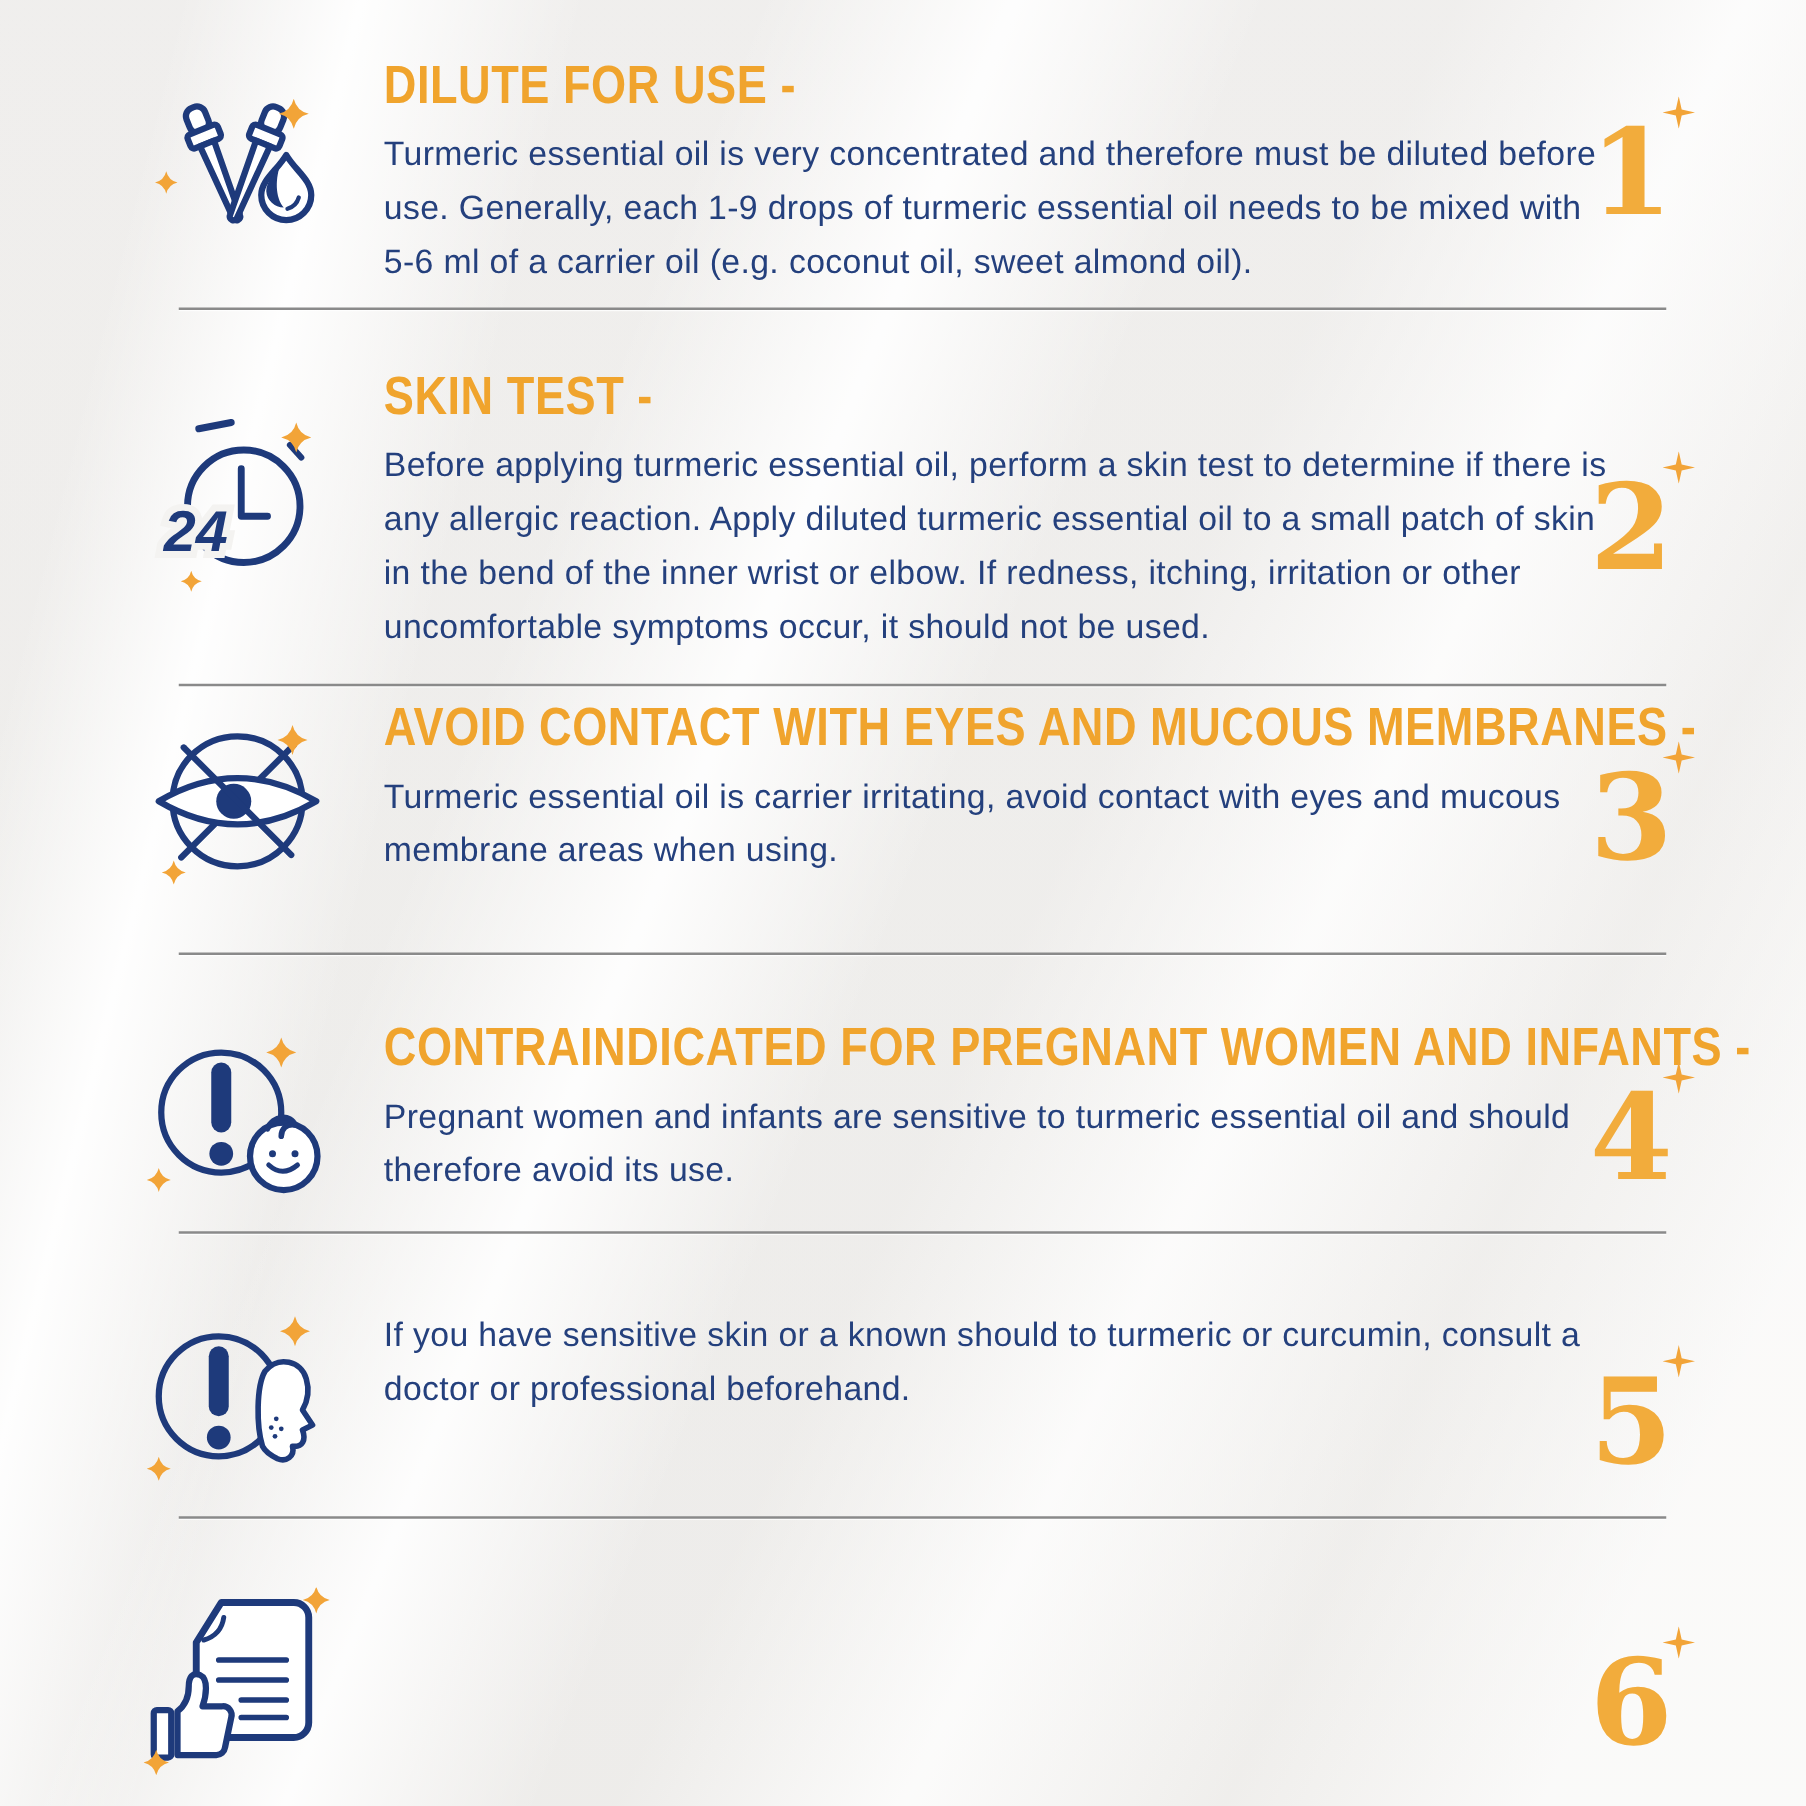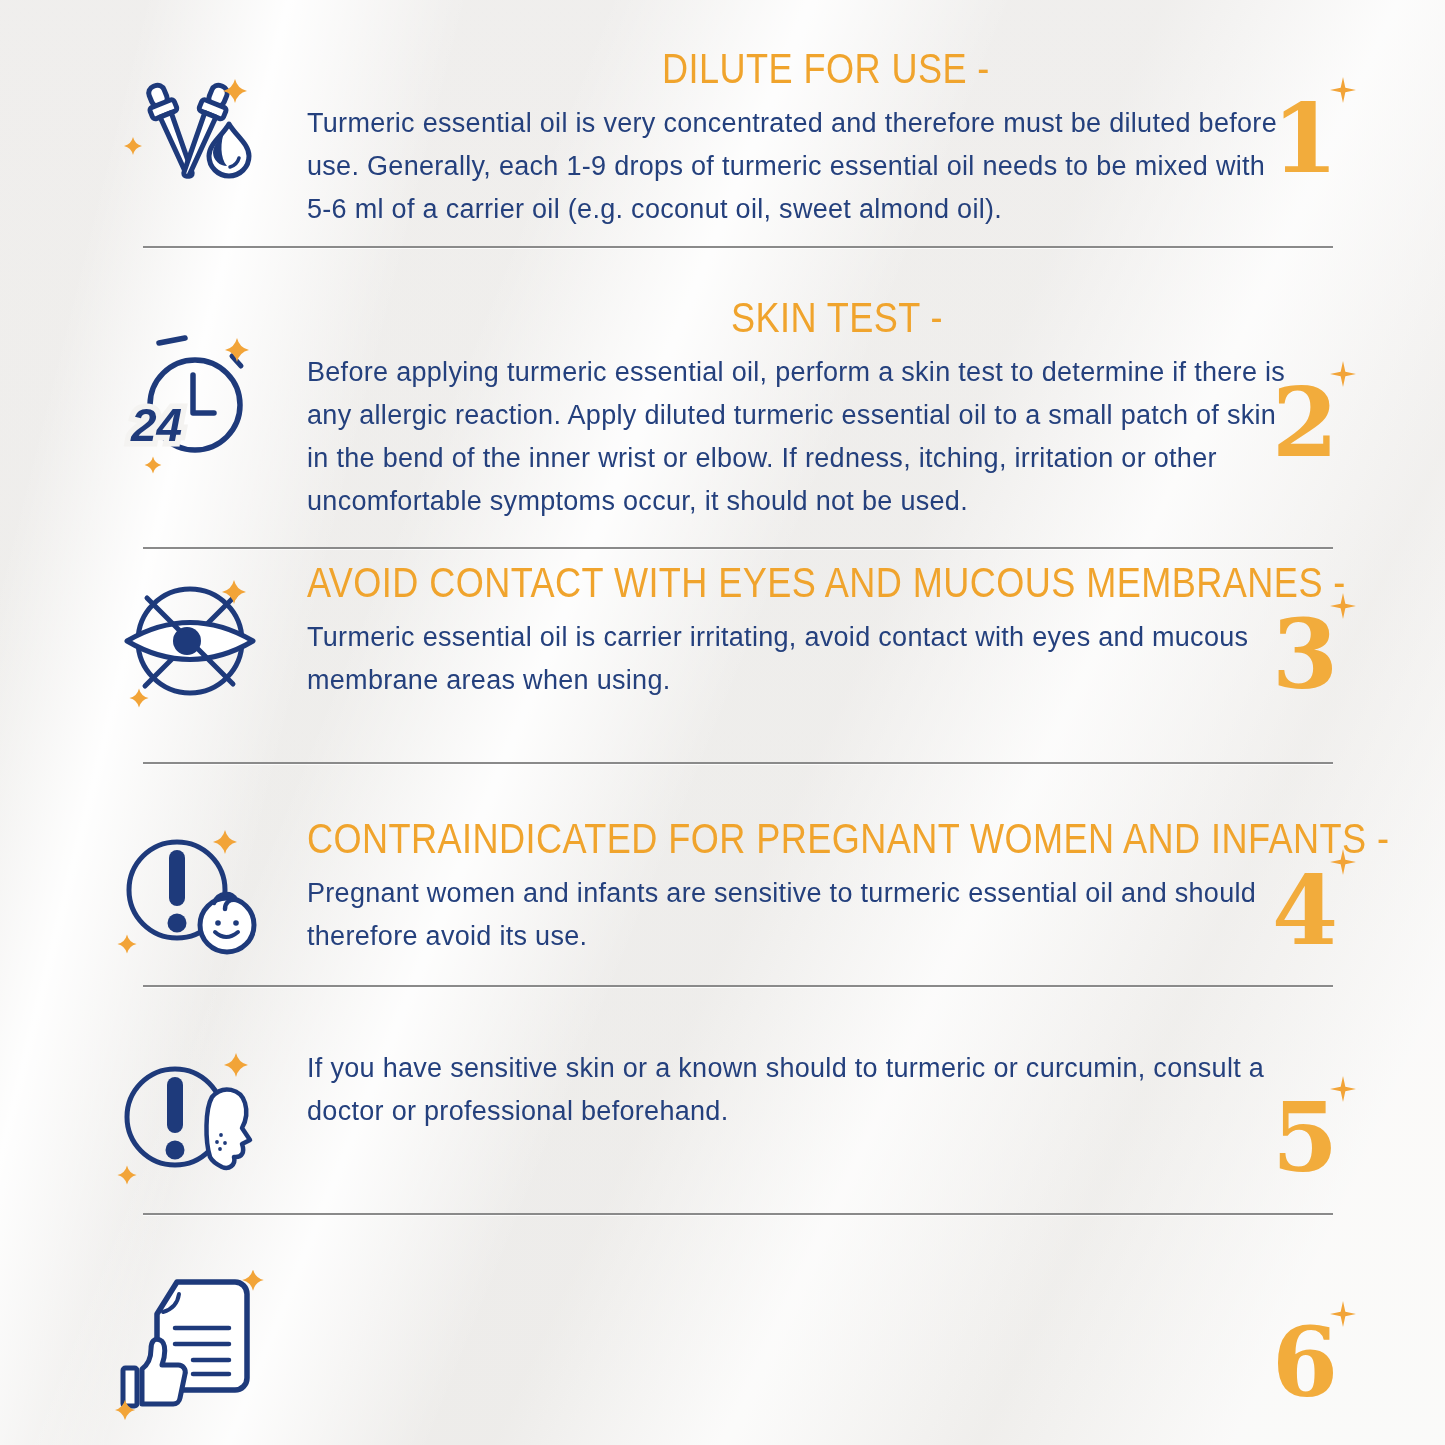--- a/index.html
+++ b/index.html
@@ -17,22 +17,22 @@
     content:"";position:absolute;inset:0;pointer-events:none;
     background:
       linear-gradient(112deg, rgba(255,255,255,0) 30%, rgba(255,255,255,0.9) 40%, rgba(255,255,255,0) 50%),
       linear-gradient(104deg, rgba(255,255,255,0) 8%, rgba(255,255,255,0.95) 16%, rgba(255,255,255,0) 26%),
       linear-gradient(115deg, rgba(221,219,216,0.25) 55%, rgba(255,255,255,0.7) 66%, rgba(228,226,223,0.25) 78%, rgba(255,255,255,0.6) 90%);
   }
   .section{position:absolute;left:0;width:1445px;z-index:2;}
   .heading{
     position:relative;left:307px;width:1100px;
     color:var(--heading,#F0A42D);
-    font-weight:normal;font-size:43px;line-height:1.05;
-    letter-spacing:.5px;white-space:nowrap;text-align:center;
+    font-weight:bold;font-size:43px;line-height:1.05;
+    letter-spacing:.5px;white-space:nowrap;
   }
   .heading > span{display:inline-block;transform:scaleX(.84);transform-origin:left center;}
   .body{
     position:relative;left:307px;width:990px;margin-top:11px;
     color:var(--body,#24407D);
     font-size:27px;line-height:43px;letter-spacing:.3px;
   }
   .num{
     position:absolute;left:1272px;top:0;
     font-family:"DejaVu Serif", serif;font-weight:bold;

